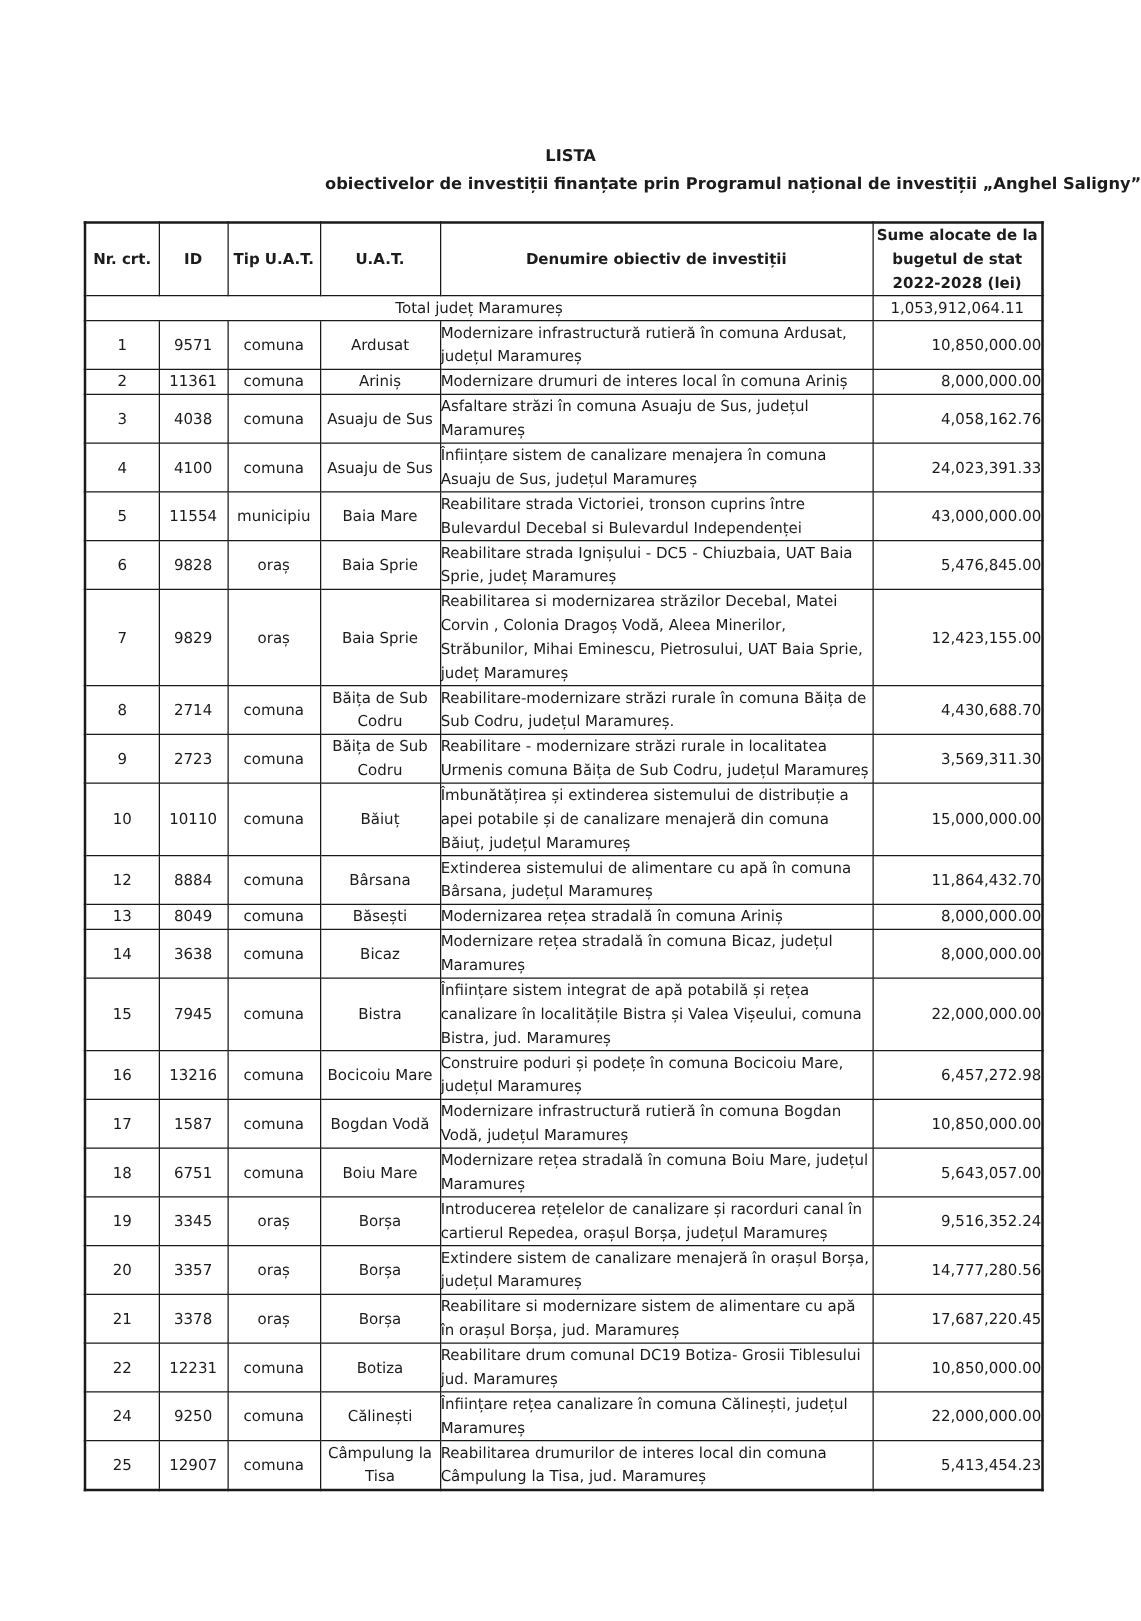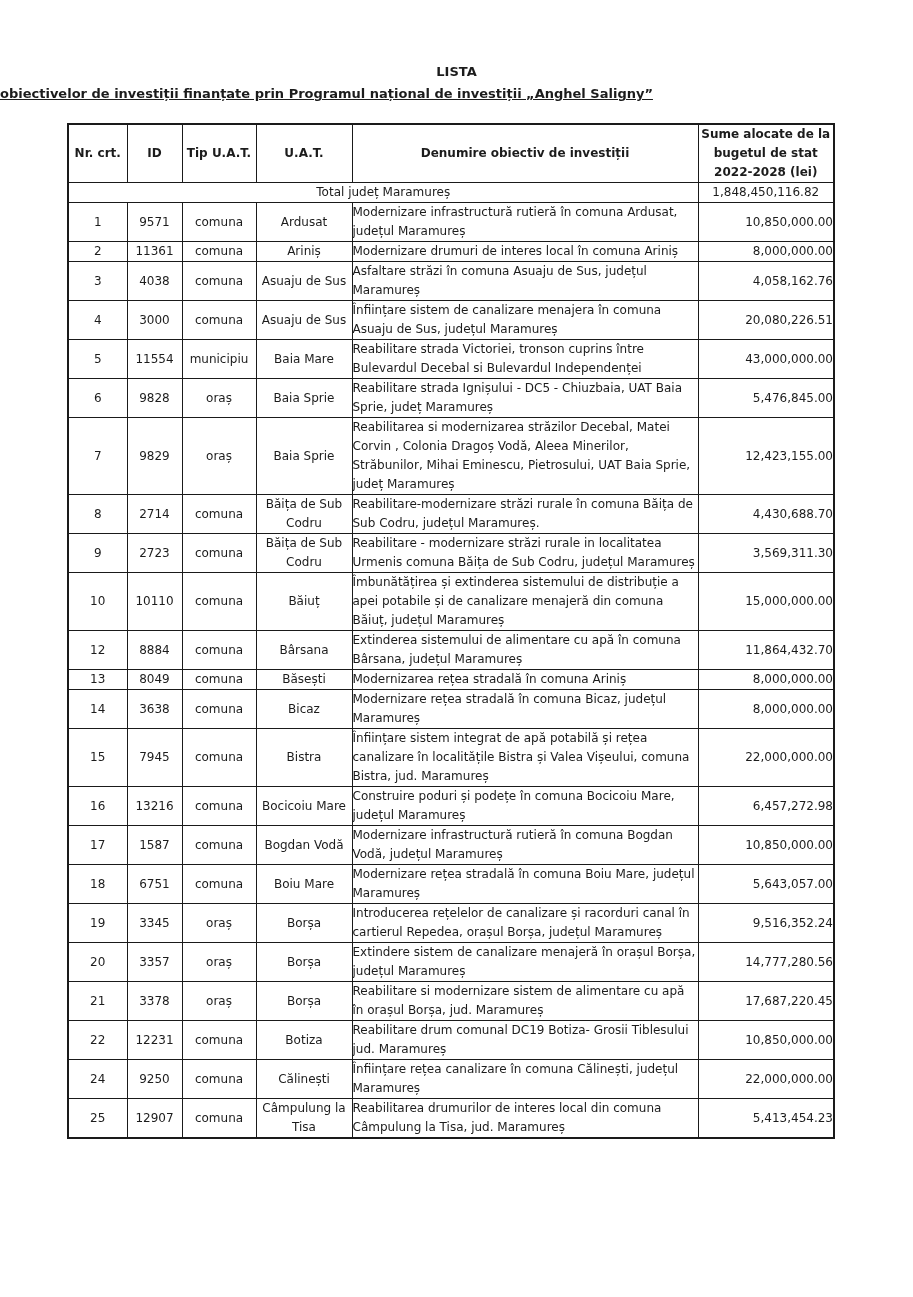--- a/index.html
+++ b/index.html
@@ -3,34 +3,33 @@
 <meta charset="utf-8">
 <style>
   * { box-sizing: border-box; }
   html, body { margin: 0; padding: 0; }
   body {
     width: 913px; height: 1297px;
     background: #ffffff;
     color: #1c1c1c;
     font-family: "DejaVu Sans", "Liberation Sans", sans-serif;
   }
-  .doc { padding-top: 64px; }
+  .doc { padding-top: 118px; }
   .title {
     text-align: center;
     font-weight: bold;
     font-size: 13px;
     line-height: 16px;
   }
   .subtitle {
-    text-align: left;
+    text-align: right;
     font-weight: bold;
     font-size: 13px;
     line-height: 17px;
     margin-top: 5px;
-    text-decoration: underline;
   }
   table.inv {
     border-collapse: collapse;
     table-layout: fixed;
     width: 766px;
     margin: 21px 0 0 67px;
     border: 2.5px solid #1a1a1a;
   }
   .inv th, .inv td {
     border: 1.4px solid #1a1a1a;
@@ -76,21 +75,21 @@
       <tr>
         <th>Nr. crt.</th>
         <th>ID</th>
         <th>Tip U.A.T.</th>
         <th>U.A.T.</th>
         <th>Denumire obiectiv de investiții</th>
         <th>Sume alocate de la bugetul de stat 2022-2028 (lei)</th>
       </tr>
       <tr>
         <td class="total-label" colspan="5">Total județ Maramureș</td>
-        <td class="total-value">1,848,450,116.82</td>
+        <td class="total-value">1,053,912,064.11</td>
       </tr>
     </thead>
     <tbody id="rows">
   <tr>
     <td class="c-nr">1</td>
     <td class="c-id">9571</td>
     <td class="c-tip">comuna</td>
     <td class="c-uat">Ardusat</td>
     <td class="c-den">Modernizare infrastructură rutieră în comuna Ardusat, județul Maramureș</td>
     <td class="c-sum">10,850,000.00</td>
@@ -109,25 +108,25 @@
     <td class="c-nr">3</td>
     <td class="c-id">4038</td>
     <td class="c-tip">comuna</td>
     <td class="c-uat">Asuaju de Sus</td>
     <td class="c-den">Asfaltare străzi în comuna Asuaju de Sus, județul Maramureș</td>
     <td class="c-sum">4,058,162.76</td>
   </tr>
 
   <tr>
     <td class="c-nr">4</td>
-    <td class="c-id">3000</td>
+    <td class="c-id">4100</td>
     <td class="c-tip">comuna</td>
     <td class="c-uat">Asuaju de Sus</td>
     <td class="c-den">Înființare sistem de canalizare menajera în comuna Asuaju de Sus, județul Maramureș</td>
-    <td class="c-sum">20,080,226.51</td>
+    <td class="c-sum">24,023,391.33</td>
   </tr>
 
   <tr>
     <td class="c-nr">5</td>
     <td class="c-id">11554</td>
     <td class="c-tip">municipiu</td>
     <td class="c-uat">Baia Mare</td>
     <td class="c-den">Reabilitare strada Victoriei, tronson cuprins între Bulevardul Decebal si Bulevardul Independenței</td>
     <td class="c-sum">43,000,000.00</td>
   </tr>

